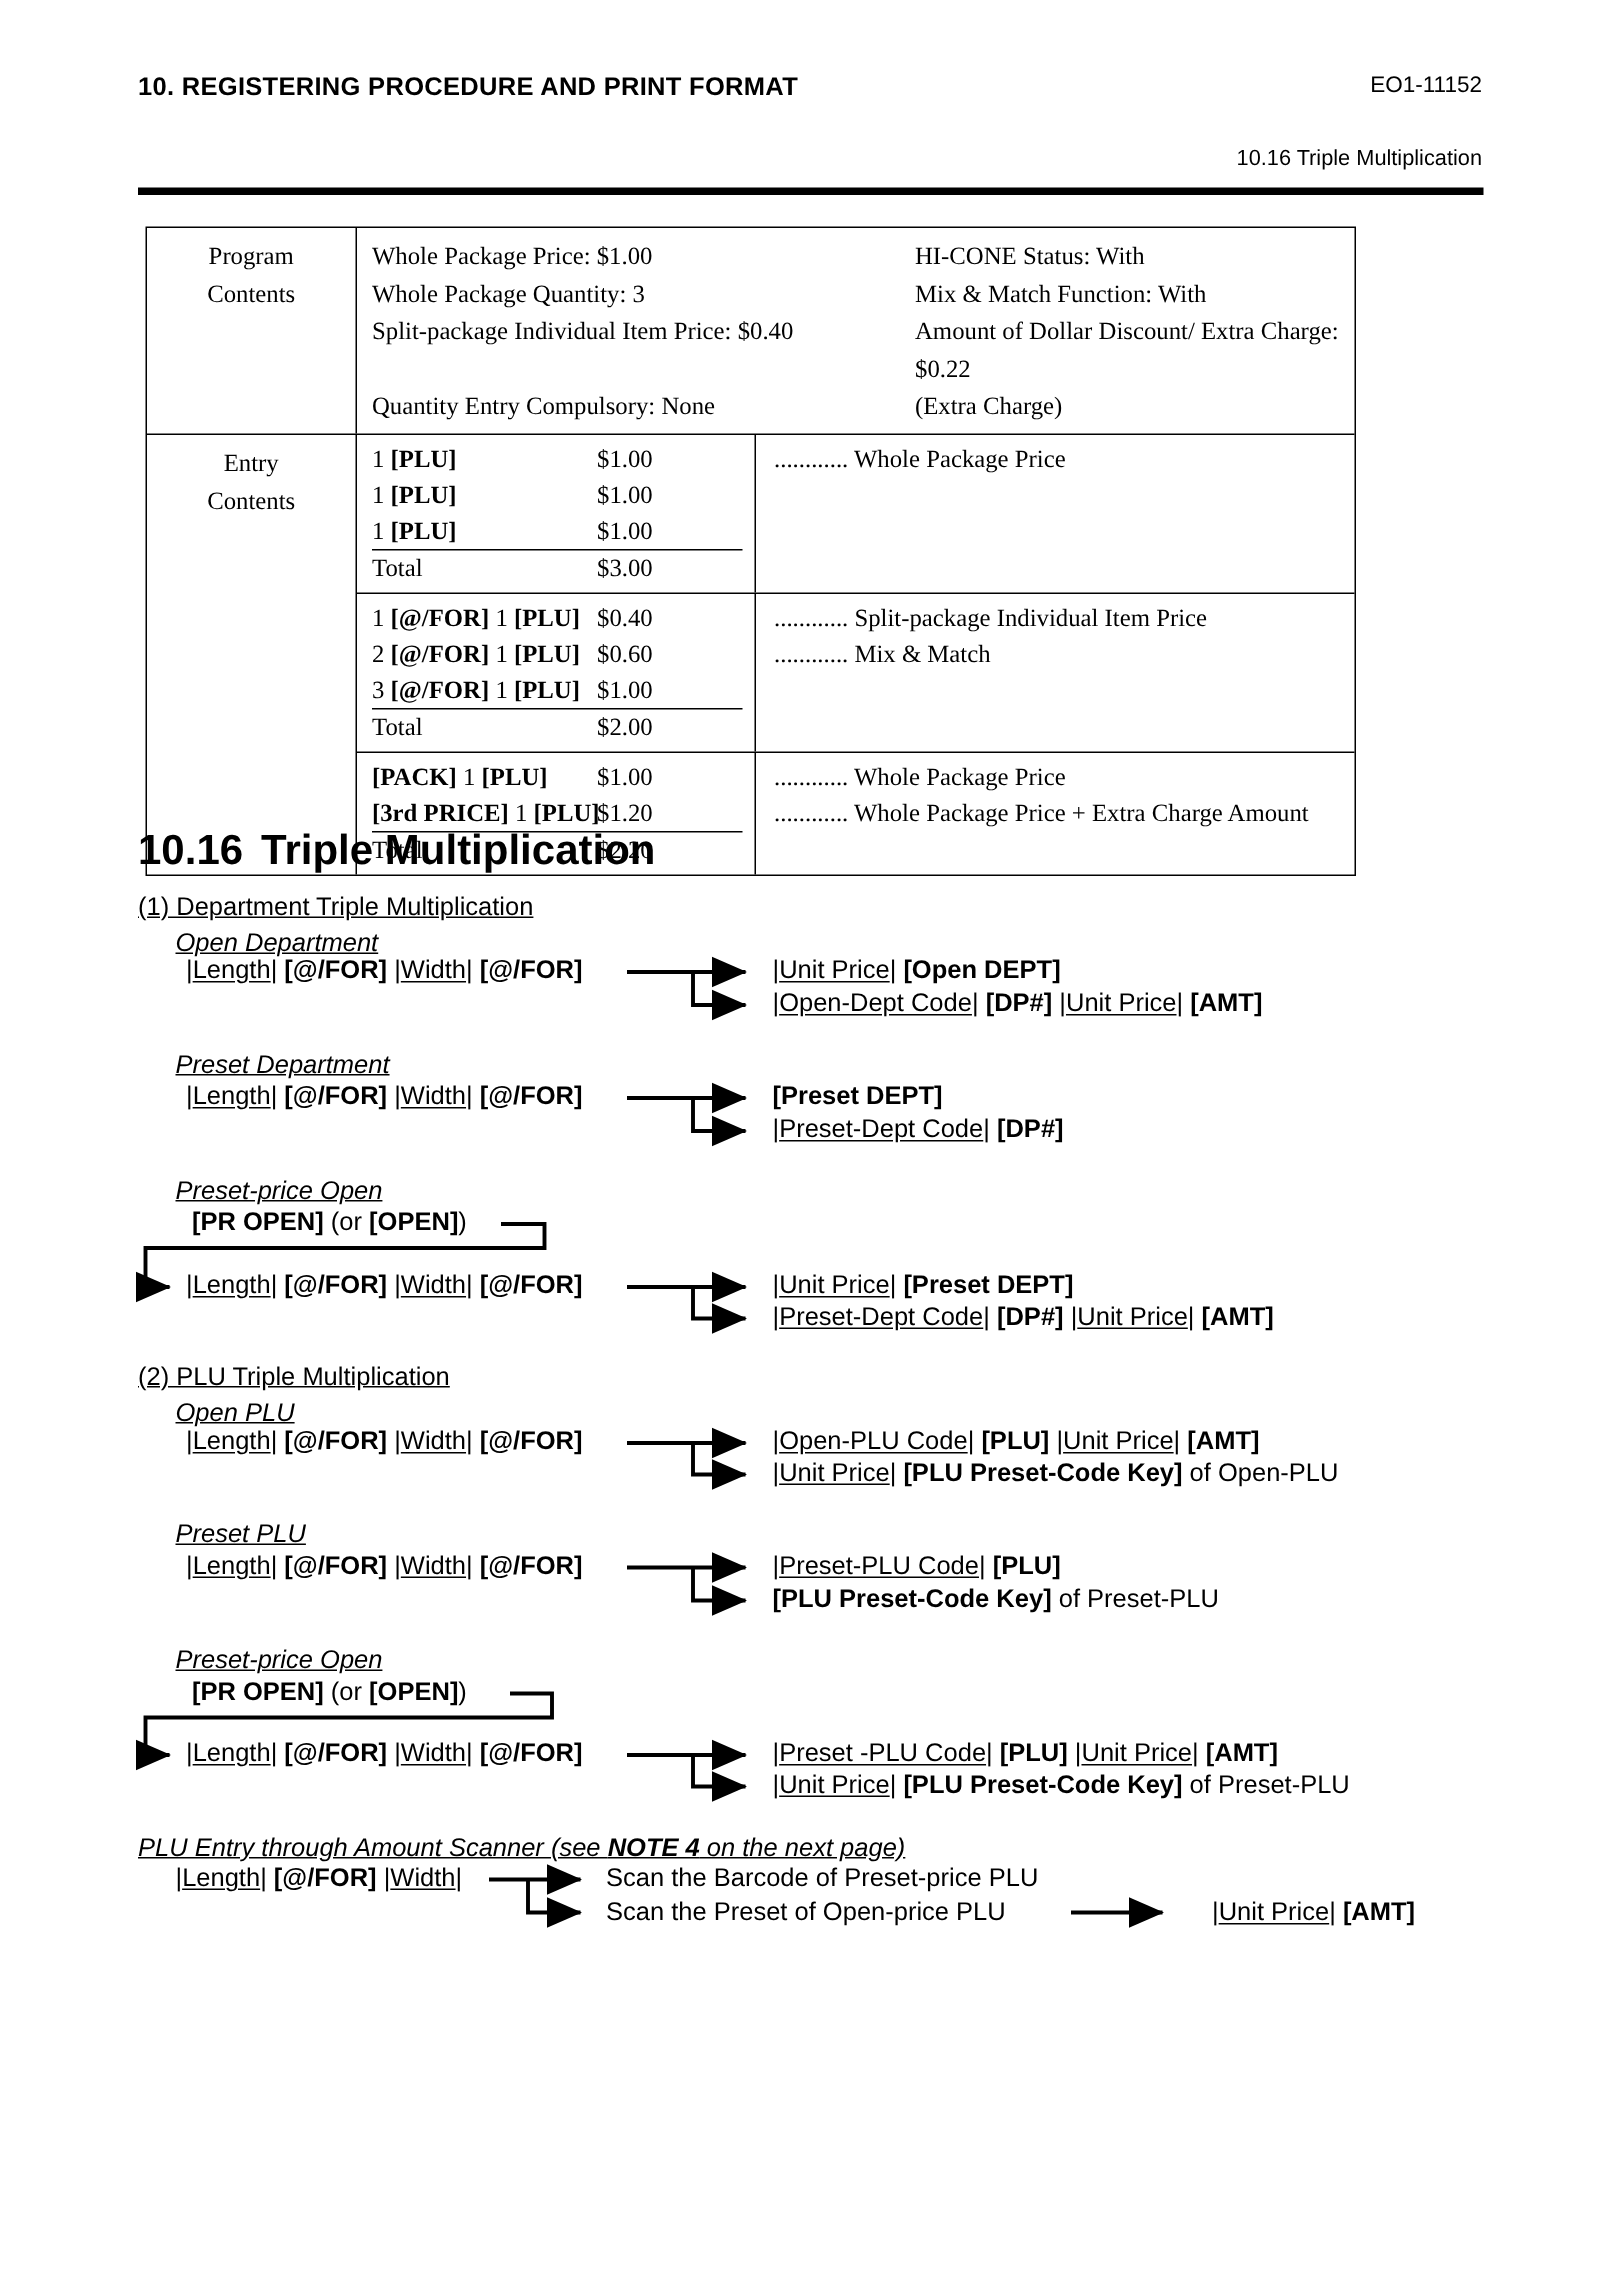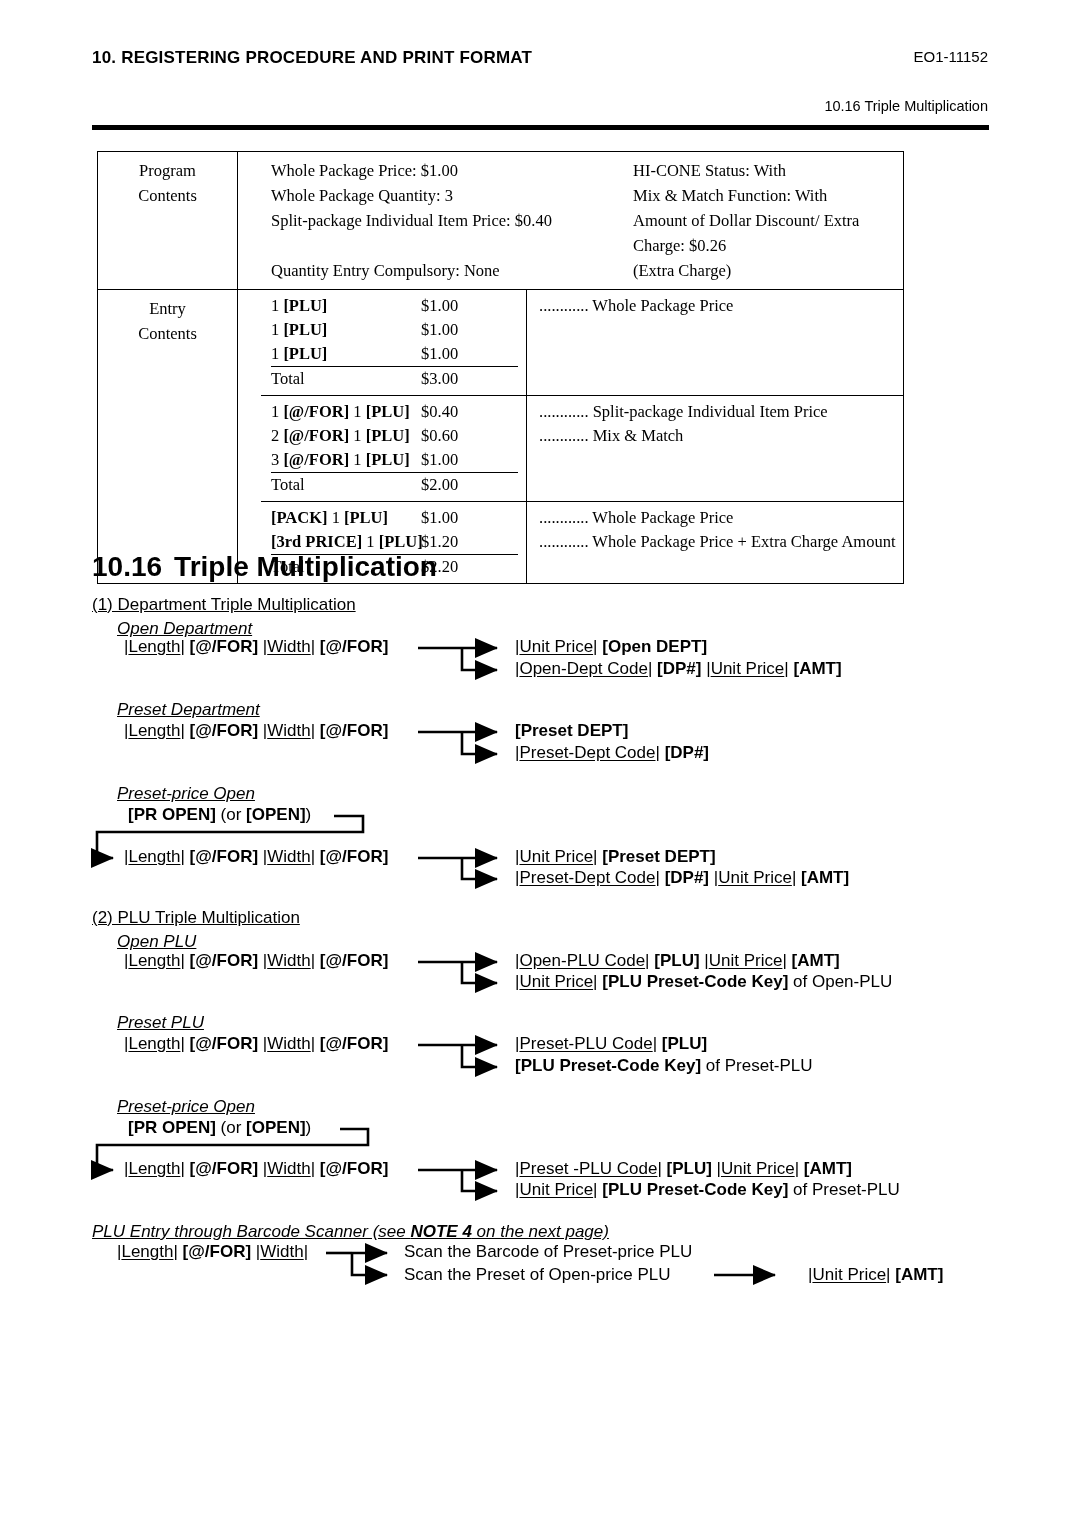--- a/index.html
+++ b/index.html
@@ -18,21 +18,21 @@
   .hdr-code{float:right;font-size:15px;}
   .hdr-sub{position:absolute;left:92px;top:98px;width:896px;text-align:right;font-size:14.5px;}
   .rule{position:absolute;left:92px;top:125px;width:897px;height:5px;background:#000;}
 
   
   .tbl{position:absolute;left:97px;top:151px;width:807px;border:1.6px solid #000;
        box-sizing:border-box;font-family:Liberation Serif, serif;}
   .trow{display:flex;}
   .tlabel{width:139px;box-sizing:border-box;padding:6px 0 4px 0;text-align:center;
           font-size:16.5px;line-height:25px;flex:none;}
-  .tbody{flex:1;box-sizing:border-box;border-left:1.6px solid #000;padding-left:23px;}
+  .tbody{flex:1;box-sizing:border-box;border-left:1.6px solid #000;}
   .sep-h{border-top:1.6px solid #000;}
 
   .prog-lines{padding:6px 0 6px 10px;font-size:16.5px;line-height:25px;}
   .prog-line{display:flex;}
   .prog-a{width:362px;flex:none;}
   .prog-b{flex:1;}
 
   
   .eblock{display:flex;}
   .ecol{width:265px;flex:none;box-sizing:border-box;padding:4px 8px 4px 10px;font-size:16.5px;line-height:24px;}
@@ -82,21 +82,21 @@
           <div class="prog-line">
             <span class="prog-a">Whole Package Price: $1.00</span>
             <span class="prog-b">HI-CONE Status: With</span>
           </div>
           <div class="prog-line">
             <span class="prog-a">Whole Package Quantity: 3</span>
             <span class="prog-b">Mix &amp; Match Function: With</span>
           </div>
           <div class="prog-line">
             <span class="prog-a">Split-package Individual Item Price: $0.40</span>
-            <span class="prog-b">Amount of Dollar Discount/ Extra Charge: $0.26</span>
+            <span class="prog-b">Amount of Dollar Discount/ Extra Charge: $0.22</span>
           </div>
           <div class="prog-line">
             <span class="prog-a">Quantity Entry Compulsory: None</span>
             <span class="prog-b"> (Extra Charge)</span>
           </div>
         </div>
       </div>
     </div>
 
     <div class="trow sep-h">
@@ -218,21 +218,21 @@
   <div class="seq" style="left:124px;top:1034px;">|<span class="u">Length</span>| <b>[@/FOR]</b> |<span class="u">Width</span>| <b>[@/FOR]</b></div>
   <div class="seq" style="left:515px;top:1034px;">|<span class="u">Preset-PLU Code</span>| <b>[PLU]</b></div>
   <div class="seq" style="left:515px;top:1056px;"><b>[PLU Preset-Code Key]</b><span> of Preset-PLU</span></div>
 
   <div class="lbl ital" style="left:117px;top:1097px;">Preset-price Open</div>
   <div class="seq" style="left:128px;top:1118px;"><b>[PR OPEN]</b><span> (or </span><b>[OPEN]</b><span>)</span></div>
   <div class="seq" style="left:124px;top:1159px;">|<span class="u">Length</span>| <b>[@/FOR]</b> |<span class="u">Width</span>| <b>[@/FOR]</b></div>
   <div class="seq" style="left:515px;top:1159px;">|<span class="u">Preset -PLU Code</span>| <b>[PLU]</b> |<span class="u">Unit Price</span>| <b>[AMT]</b></div>
   <div class="seq" style="left:515px;top:1180px;">|<span class="u">Unit Price</span>| <b>[PLU Preset-Code Key]</b><span> of Preset-PLU</span></div>
 
-  <div class="lbl ital" style="left:92px;top:1222px;"><span>PLU Entry through Barcode Scanner (see </span><b>NOTE 4</b><span> on the next page)</span></div>
+  <div class="lbl ital" style="left:92px;top:1222px;"><span>PLU Entry through Amount Scanner (see </span><b>NOTE 4</b><span> on the next page)</span></div>
   <div class="seq" style="left:117px;top:1242px;">|<span class="u">Length</span>| <b>[@/FOR]</b> |<span class="u">Width</span>|</div>
   <div class="seq" style="left:404px;top:1242px;">Scan the Barcode of Preset-price PLU</div>
   <div class="seq" style="left:404px;top:1265px;">Scan the Preset of Open-price PLU</div>
   <div class="seq" style="left:789px;top:1265px;margin-left:19px;">|<span class="u">Unit Price</span>| <b>[AMT]</b></div>
 
   <svg class="ov" viewBox="0 0 1080 1528">
     <defs>
       <marker id="ah" markerWidth="9" markerHeight="9" refX="8.6" refY="4.5" orient="auto" markerUnits="strokeWidth">
         <path d="M0,0.6 L9,4.5 L0,8.4 z" fill="#000"></path>
       </marker>

